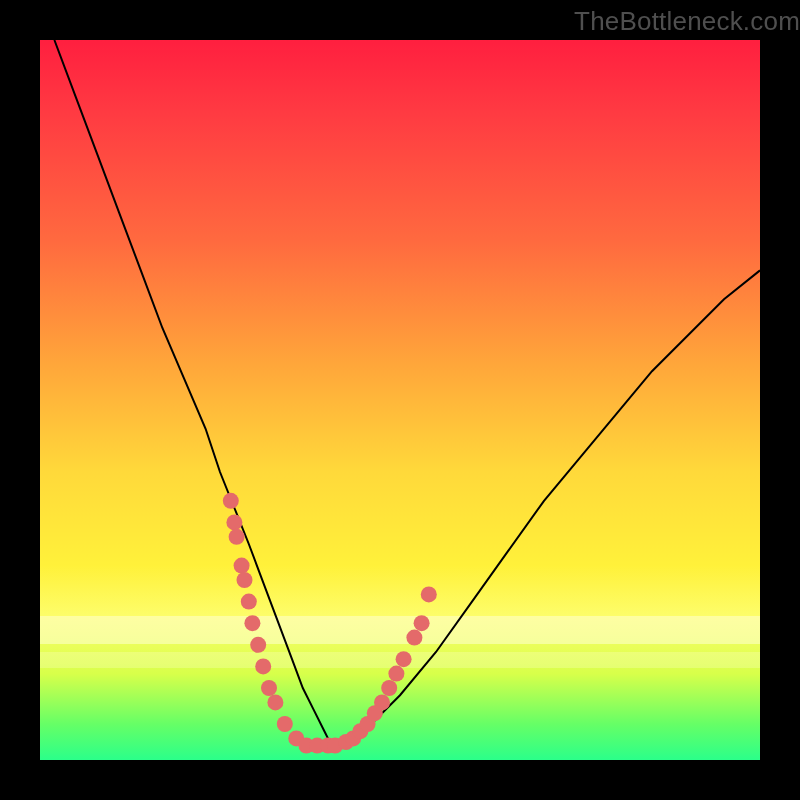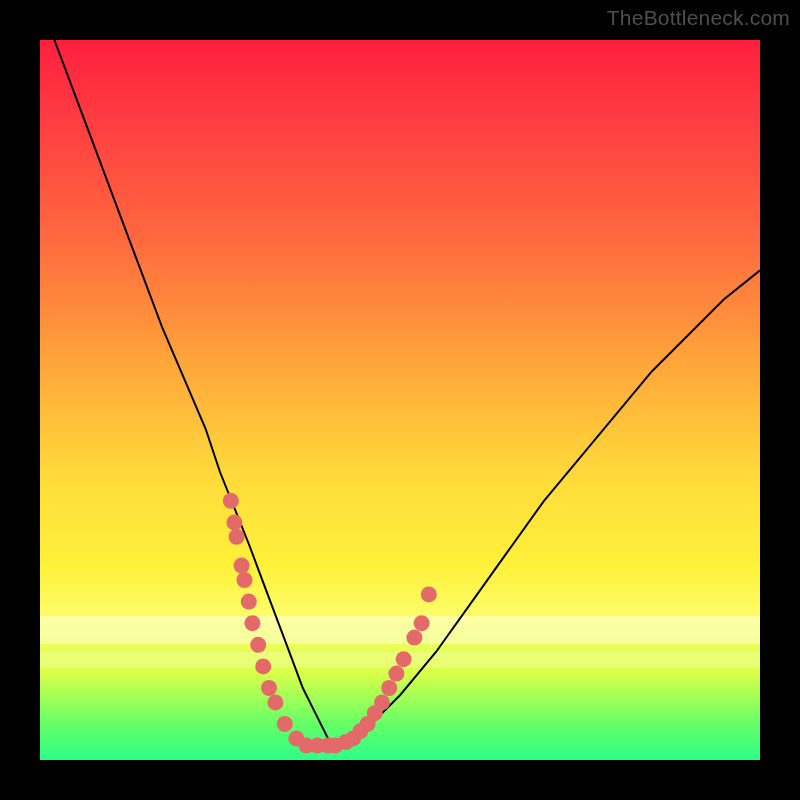--- a/index.html
+++ b/index.html
@@ -42,23 +42,23 @@
   }
   .cream-band {
     position: absolute;
     left: 0;
     width: 100%;
     background: rgba(255,255,210,0.55);
   }
   .watermark {
     position: absolute;
     top: 6px;
-    right: 10px;
+    right: 0;
     color: #4f4f4f;
-    font-size: 21px;
+    font-size: 26px;
     font-weight: 500;
     letter-spacing: 0.2px;
   }
   svg.curve {
     position: absolute;
     left: 0;
     top: 0;
     width: 720px;
     height: 720px;
     overflow: visible;

